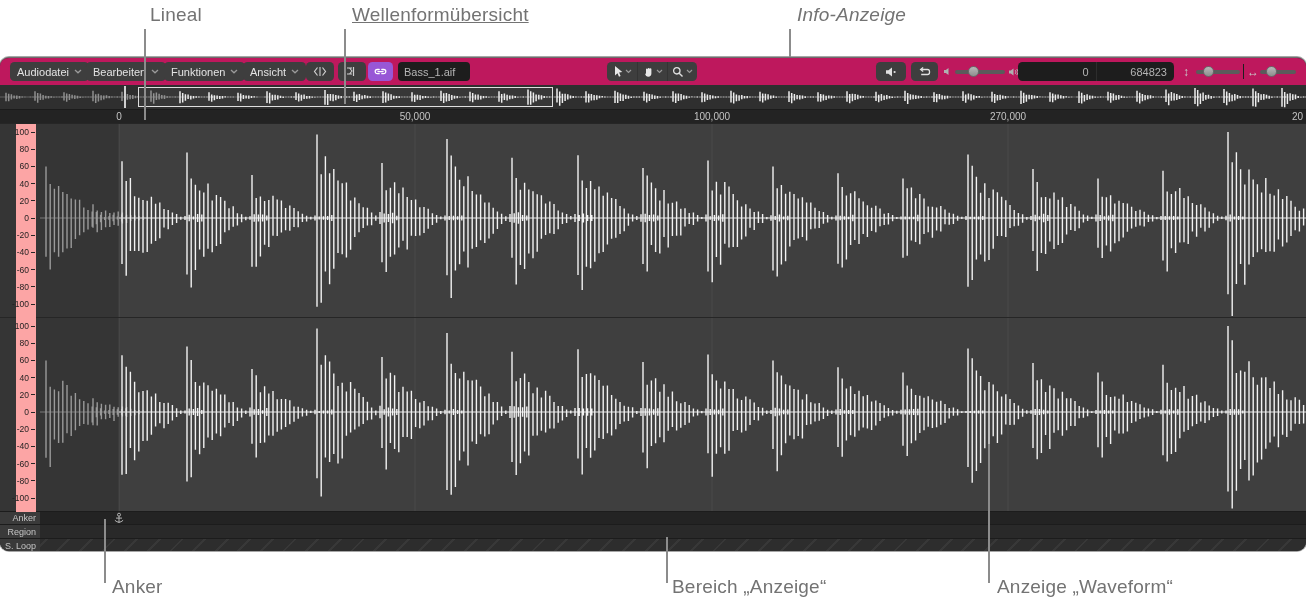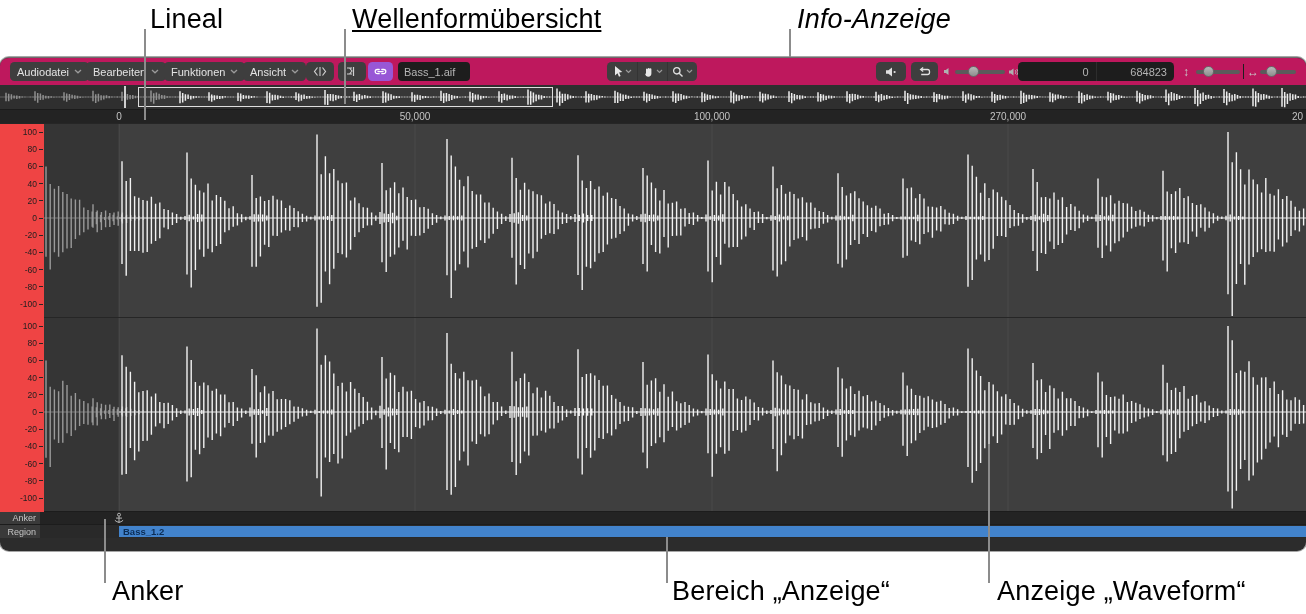--- a/index.html
+++ b/index.html
@@ -1,20 +1,20 @@
 <!DOCTYPE html>
 <html><head>
 <meta charset="utf-8">
 <style>
   *{margin:0;padding:0;box-sizing:border-box}
   html,body{width:1306px;height:614px}
   body{position:relative;background:#fff;font-family:"Liberation Sans",sans-serif;overflow:hidden}
 
   
-  .callout-label{position:absolute;font-size:27px;color:#000000;white-space:nowrap;letter-spacing:.2px}
+  .callout-label{position:absolute;font-size:19px;color:#737373;white-space:nowrap;letter-spacing:.2px}
   .callout-line{position:absolute;width:2px;background:#8c8c8c;z-index:40}
 
   
   #window{position:absolute;left:0;top:57px;width:1306px;height:494px;background:#2c2c2c;
           border-radius:9px;overflow:hidden;border-top:1px solid #6e6e6e;box-shadow:0 0 0 1px rgba(0,0,0,.35)}
 
   
   #toolbar{position:relative;height:27px;background:#be185d}
   .tbtn{position:absolute;top:4px;height:19px;display:inline-flex;align-items:center;gap:5px;
         background:#3e3e3e;border-radius:4.5px;color:#e3e3e3;font-size:11px;padding:0 7px;cursor:default}
@@ -40,21 +40,21 @@
   
   #overview{position:relative;height:24px;background:#2f2f2f}
   #overview svg{position:absolute;left:0;top:0}
   #ruler{position:relative;height:14px;background:#232323;border-top:1px solid #1b1b1b}
   .rtick{position:absolute;top:1px;font-size:10px;color:#c4c4c4;transform:translateX(-50%)}
   .rtick.left{transform:none}
 
   
   .channel{position:relative;height:194px;background:#3f3f3f;border-top:1px solid #262626}
   .channel svg{position:absolute;left:0;top:0}
-  .scale{position:absolute;left:0;top:0;width:44px;height:194px;background:#ef4444;z-index:3}
+  .scale{position:absolute;left:16px;top:0;width:20px;height:194px;background:#fca5a5;z-index:3}
   .stick{position:absolute;right:1px;height:10px;display:flex;align-items:center;gap:2px;
          font-size:8.5px;color:#1f1f1f;transform:translateY(-50%)}
   .stick .dash{width:4px;height:1px;background:#262626}
 
   
   #rows{position:relative}
   .lane{position:relative;border-top:1px solid #1c1c1c}
   #lane-anchor{height:13px;background:#232323}
   #lane-region{height:14px;background:#292929}
   #lane-sloop{height:14px;background:#2d2d2d;
@@ -344,23 +344,23 @@
   <div id="rows">
     <div class="lane" id="lane-anchor">
       <div class="lanelabel">Anker</div>
       <svg id="anchor-icon" width="14" height="13">
         <circle cx="7" cy="2.7" r="1.5" fill="none" stroke="#b5b5b5" stroke-width="1"></circle>
         <path d="M7 4.2 V11 M4 6.1 H10 M2.9 8.3 Q7 12.2 11.1 8.3" fill="none" stroke="#b5b5b5" stroke-width="1"></path>
       </svg>
     </div>
     <div class="lane" id="lane-region">
       <div class="lanelabel">Region</div>
-      <div id="regionbar">
-        <span>Bass_1.2</span>
-      </div>
+    </div>
+    <div class="lane" id="lane-sloop">
+      <div class="lanelabel">S. Loop</div>
     </div>
   </div>
 </div>
 
 <div id="callouts">
     <div class="callout-line" style="left: 144px; top: 29px; height: 91px;"></div>
     <div class="callout-label" style="left: 150px; top: 4px;">Lineal</div>
     <div class="callout-line" style="left: 344px; top: 29px; height: 75px;"></div>
     <div class="callout-label" style="left: 352px; top: 4px; text-decoration: underline;">Wellenformübersicht</div>
     <div class="callout-line" style="left: 789px; top: 29px; height: 28px;"></div>

